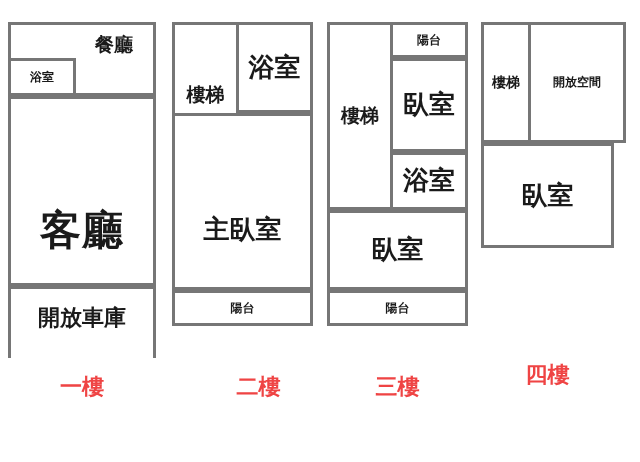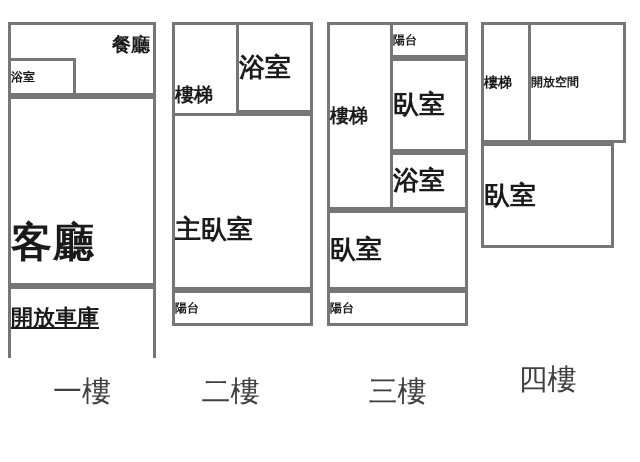--- a/index.html
+++ b/index.html
@@ -23,40 +23,40 @@
   }
 
   
   .room {
     position: absolute;
     box-sizing: border-box;
     border: 3px solid #767676;
     background: #ffffff;
     display: flex;
     align-items: center;
-    justify-content: flex-start;
+    justify-content: center;
     text-align: center;
     line-height: 1.05;
     color: #1a1a1a;
     white-space: nowrap;
   }
-  .room.nb-bottom { border-bottom-width: 0; text-decoration: underline; }
+  .room.nb-bottom { border-bottom-width: 0; }
 
   
   .lbl-xxl { font-size: 41px; font-weight: 700; letter-spacing: 1px; }
   .lbl-xl  { font-size: 26px; font-weight: 700; }
   .lbl-lg  { font-size: 22px; font-weight: 700; }
   .lbl-md  { font-size: 19px; font-weight: 700; }
   .lbl-sm  { font-size: 14px; font-weight: 700; }
   .lbl-xs  { font-size: 12px; font-weight: 700; }
 
   
   .al-top-right { align-items: flex-start; justify-content: flex-end; }
 
-  .pad-r { padding-right: 3px; }
+  .pad-r { padding-right: 20px; }
   .pad-t { padding-top: 10px; }
 
   
   .stair-poly {
     position: absolute;
     box-sizing: border-box;
     background: #ffffff;
   }
   .stair-poly .seg {
     position: absolute;
@@ -66,23 +66,23 @@
     position: absolute;
     display: flex;
     align-items: center;
     justify-content: center;
     white-space: nowrap;
   }
 
   
   .floor-caption {
     position: absolute;
-    font-size: 29px;
-    font-weight: 400;
-    color: #404040;
+    font-size: 22px;
+    font-weight: 700;
+    color: #ef4444;
     text-align: center;
     white-space: nowrap;
   }
 </style>
 </head>
 <body>
 
 <div id="plan-sheet">
 
   <div>
@@ -101,21 +101,21 @@
       <div class="seg" style="left:67px; top:0; width:3px; height:32px;"></div>
       <div class="seg" style="left:46px; top:29px; width:24px; height:3px;"></div>
       <div class="seg" style="left:46px; top:29px; width:3px; height:29px;"></div>
       <div class="seg" style="left:0; top:55px; width:49px; height:3px;"></div>
     </div>
     <div class="stair-label lbl-xs" style="left:10px; top:98px; width:60px; height:28px;">
       <span>樓梯</span>
     </div>
 
     <div class="room lbl-xxl" style="left:8px; top:96px; width:148px; height:190px;">
-      <span style="position:relative; top:44px;margin-top:16px;">客廳</span>
+      <span style="position:relative; top:32px;margin-top:16px;">客廳</span>
     </div>
 
     <div class="room lbl-lg nb-bottom" style="left:8px; top:286px; width:148px; height:72px;">
       <span style="position:relative; top:-6px;">開放車庫</span>
     </div>
 
     <div class="floor-caption" style="left:8px; top:372px; width:148px;">一樓</div>
   </div>
 
   <div>
@@ -129,21 +129,21 @@
     </div>
 
     <div class="room lbl-xl" style="left:172px; top:113px; width:141px; height:177px;">
       <span style="position:relative; top:28px;">主臥室</span>
     </div>
 
     <div class="room lbl-xs" style="left:172px; top:290px; width:141px; height:36px;">
       <span>陽台</span>
     </div>
 
-    <div class="floor-caption" style="left:160px; top:372px; width:141px;">二樓</div>
+    <div class="floor-caption" style="left:188px; top:372px; width:141px;">二樓</div>
   </div>
 
   <div>
 
     <div class="room lbl-md" style="left:327px; top:22px; width:66px; height:188px;">
       <span>樓梯</span>
     </div>
 
     <div class="room lbl-xs" style="left:390px; top:22px; width:78px; height:36px;">
       <span>陽台</span>

